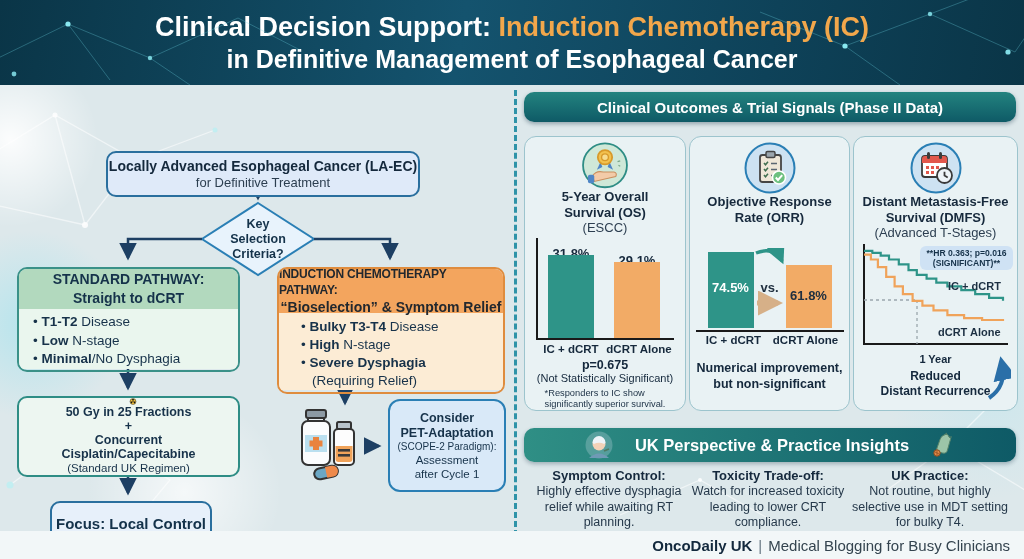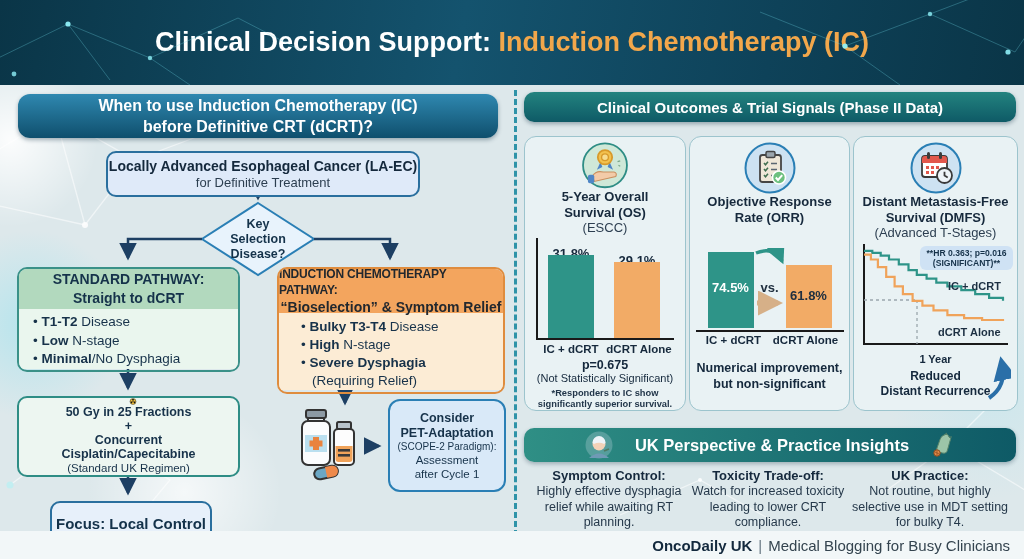--- a/index.html
+++ b/index.html
@@ -74,21 +74,21 @@
   .card .sub{font-size:13px;line-height:14px;color:#2c3e50;}
   
   #os-chart{position:relative;width:136px;height:112px;margin-top:3px;
     border-left:2px solid #1a1a1a;border-bottom:2px solid #1a1a1a;}
   .osbar{position:absolute;bottom:0;width:46px;}
   .oslabel{position:absolute;width:58px;text-align:center;font-size:13px;font-weight:bold;color:#16293c;}
   .catrow{display:flex;justify-content:center;font-size:11.5px;font-weight:bold;color:#16293c;margin-top:3px;}
   .catrow span{width:68px;text-align:center;}
   #os-p{font-size:12.5px;font-weight:bold;margin-top:3px;}
   #os-pnote{font-size:11px;line-height:13px;}
-  #os-foot{font-size:9.3px;font-weight:bold;line-height:11px;text-align:center;margin-top:3px;color:#22364a;}
+  #os-foot{font-size:9.3px;font-weight:normal;line-height:11px;text-align:left;margin-top:3px;color:#22364a;}
   
   #orr-chart{position:relative;width:140px;height:80px;margin-top:22px;}
   .orrbar{position:absolute;bottom:0;width:46px;}
   #orr-vl0{position:absolute;left:8px;width:46px;top:32px;text-align:center;color:#fff;font-size:13px;font-weight:bold;}
   #orr-vl1{position:absolute;left:86px;width:46px;top:40px;text-align:center;color:#203040;font-size:13px;font-weight:bold;}
   #orr-vs{position:absolute;left:54px;width:32px;top:32px;text-align:center;font-size:13px;font-weight:bold;color:#203040;}
   #orr-axisrow{border-top:2px solid #1a1a1a;width:148px;display:flex;justify-content:center;
     font-size:11.5px;font-weight:bold;color:#16293c;padding-top:2px;margin-top:2px;}
   #orr-axisrow span{width:72px;text-align:center;}
   #orr-note{font-size:12.5px;font-weight:bold;line-height:16px;text-align:center;margin-top:14px;}
@@ -156,28 +156,25 @@
       <g fill="#8ff0f8">
         <circle cx="68" cy="24" r="2.6" opacity=".95"></circle>
           <circle cx="150" cy="58" r="2.2" opacity=".8"></circle>
         <circle cx="845" cy="46" r="2.6" opacity=".95"></circle>
           <circle cx="930" cy="14" r="2.2" opacity=".8"></circle>
         <circle cx="1008" cy="52" r="2.6" opacity=".9"></circle>
           <circle cx="14" cy="74" r="2.4" opacity=".8"></circle>
       </g>
     </svg>
     <div class="t1"><span>Clinical Decision Support: </span><span class="accent">Induction Chemotherapy (IC)</span></div>
+    <div class="t2">in Definitive Management of Esophageal Cancer</div>
   </div>
 
   <div id="divider" class="abs"></div>
 
-  <div id="lheader" class="abs hdrbox">
-    <div>When to use Induction Chemotherapy (IC)</div>
-    <div>before Definitive CRT (dCRT)?</div>
-  </div>
 
   <svg class="abs" style="left:0;top:0;" width="1024" height="559" viewBox="0 0 1024 559">
     <defs>
       <marker id="ah" markerWidth="8" markerHeight="8" refX="6" refY="3.5" orient="auto">
         <path d="M0,0 L7,3.5 L0,7 Z" fill="#1d3f63"></path>
       </marker>
     </defs>
     <path class="conn" d="M258,193 V198"></path>
     <polygon points="258,203 314,239 258,275 202,239" fill="#e8f3fc" stroke="#2a7fb5" stroke-width="2"></polygon>
     <path class="conn" d="M202,239 H128 V258"></path>
@@ -189,21 +186,21 @@
   </svg>
 
   <div id="laec" class="abs">
     <div class="b">Locally Advanced Esophageal Cancer (LA-EC)</div>
     <div class="s">for Definitive Treatment</div>
   </div>
 
   <div id="diamond-text" class="abs">
     <div>Key</div>
     <div>Selection</div>
-    <div>Disease?</div>
+    <div>Criteria?</div>
   </div>
 
   <div id="stdbox" class="abs pathbox">
     <div class="hd">
       <div>STANDARD PATHWAY:</div>
       <div>Straight to dCRT</div>
     </div>
     <div class="bd">
       <div class="blt">• <b>T1-T2</b><span> Disease</span></div>
       <div class="blt">• <b>Low</b><span> N-stage</span></div>

